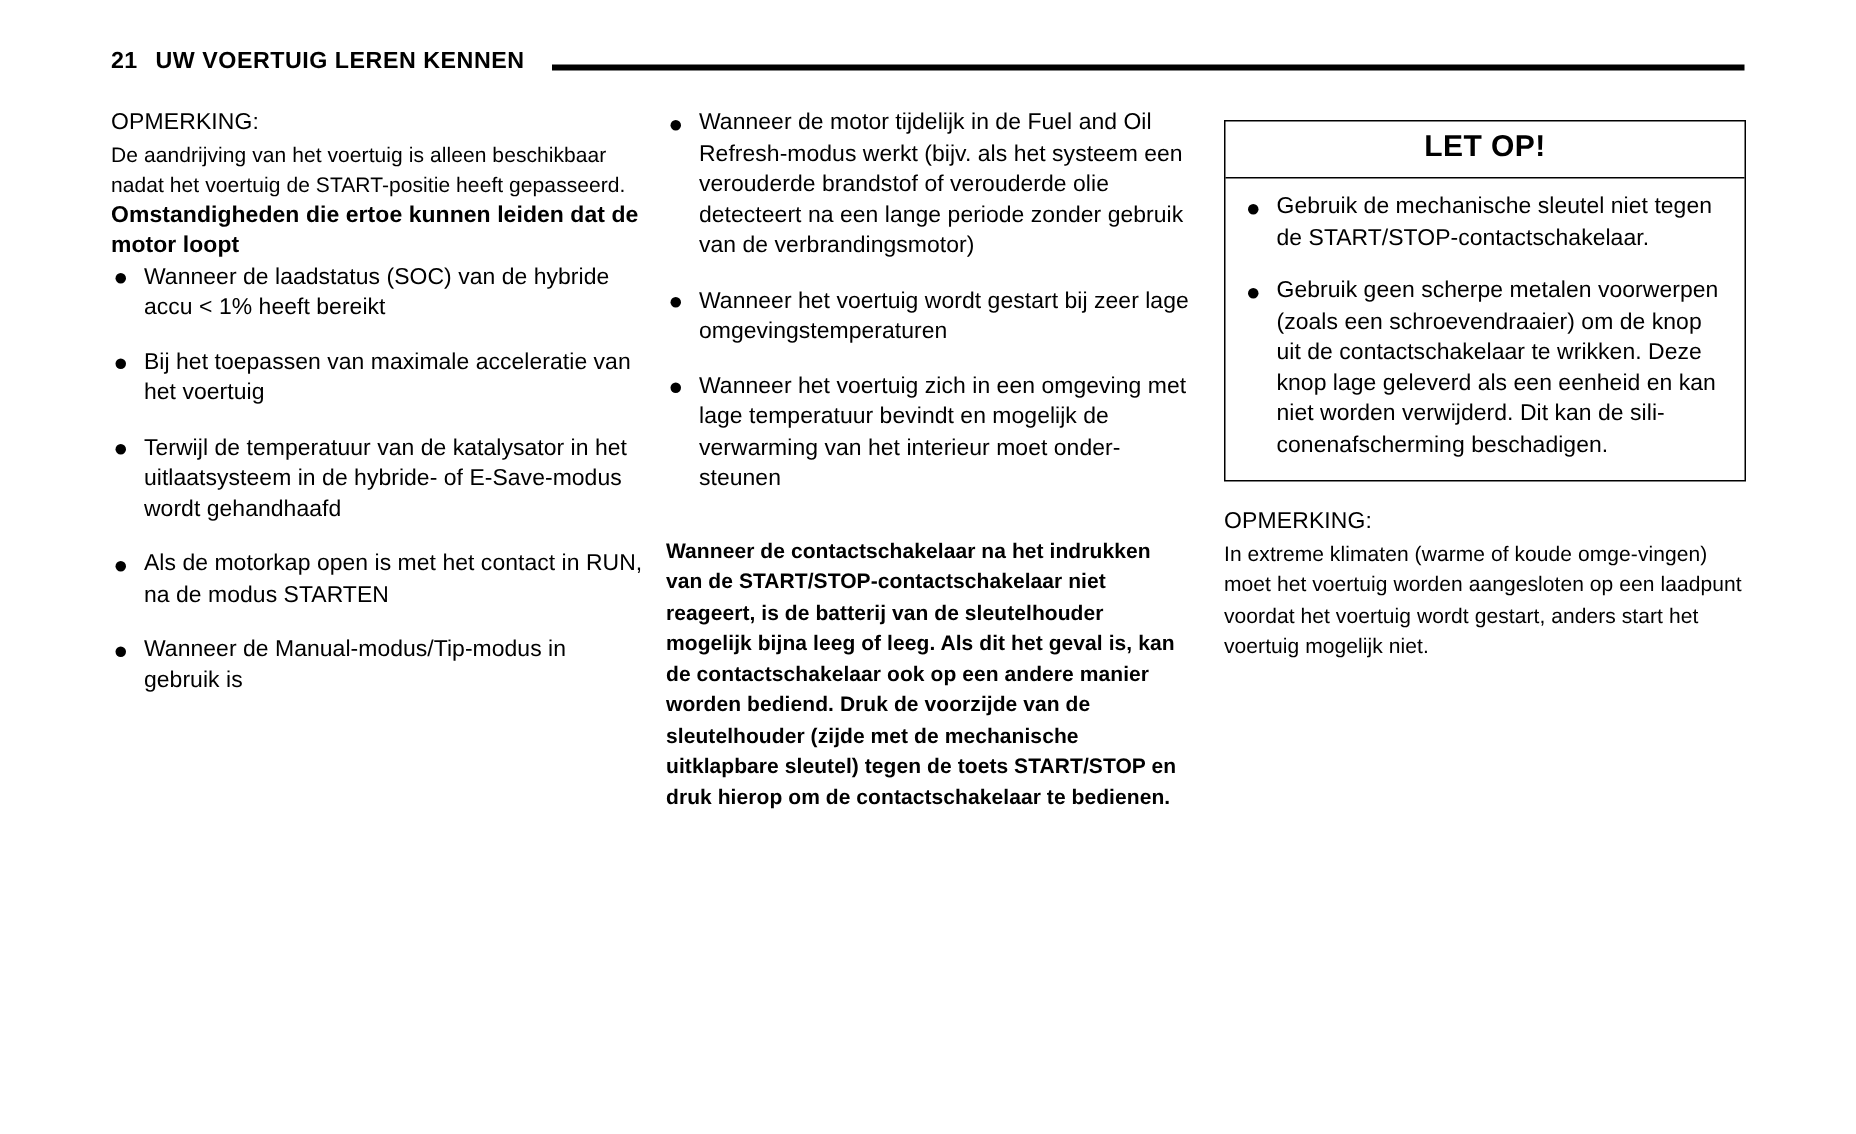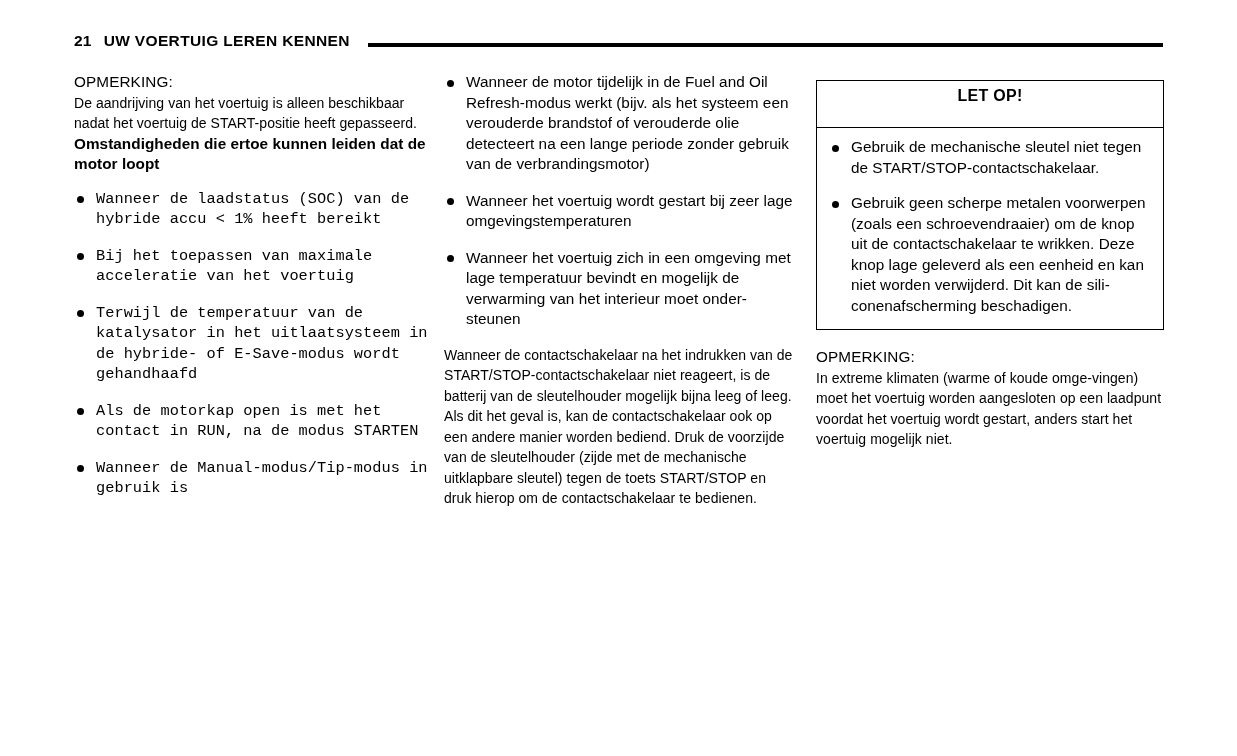--- a/index.html
+++ b/index.html
@@ -78,29 +78,29 @@
     font-size: 14px;
     line-height: 20.5px;
     letter-spacing: 0.05px;
   }
   .subhead {
     font-size: 15.3px;
     font-weight: bold;
     line-height: 20.5px;
     letter-spacing: 0.05px;
   }
-  .gap-para { margin-top: 15px; }
+  .gap-para { margin-top: 27px; font-weight: bold; }
 
   
   ul.bullets {
     list-style: none;
     margin: 0;
     padding: 0;
   }
-  ul.bullets.first { margin-top: 14px; font-family: Liberation Mono, monospace; }
+  ul.bullets.first { margin-top: 0; }
   ul.bullets li {
     position: relative;
     padding-left: 22px;
     font-size: 15.3px;
     line-height: 20.5px;
     letter-spacing: 0.03px;
     margin-bottom: 16px;
   }
   ul.bullets li:last-child { margin-bottom: 0; }
   ul.bullets li .dot {
@@ -116,24 +116,24 @@
   
   .caution-box {
     border: 1.5px solid #000000;
     width: 100%;
     box-sizing: border-box;
     margin-top: 8px;
   }
   .caution-header {
     border-bottom: 1.5px solid #000000;
     text-align: center;
-    font-size: 16px;
+    font-size: 20px;
     font-weight: bold;
     letter-spacing: 0.3px;
-    padding: 6px 0 22px 0;
+    padding: 6px 0 8px 0;
   }
   .caution-body {
     padding: 9px 12px 11px 12px;
   }
   .caution-body ul.bullets li {
     margin-bottom: 15px;
   }
   .caution-body ul.bullets li:last-child { margin-bottom: 2px; }
 
   .after-box { margin-top: 17px; }

